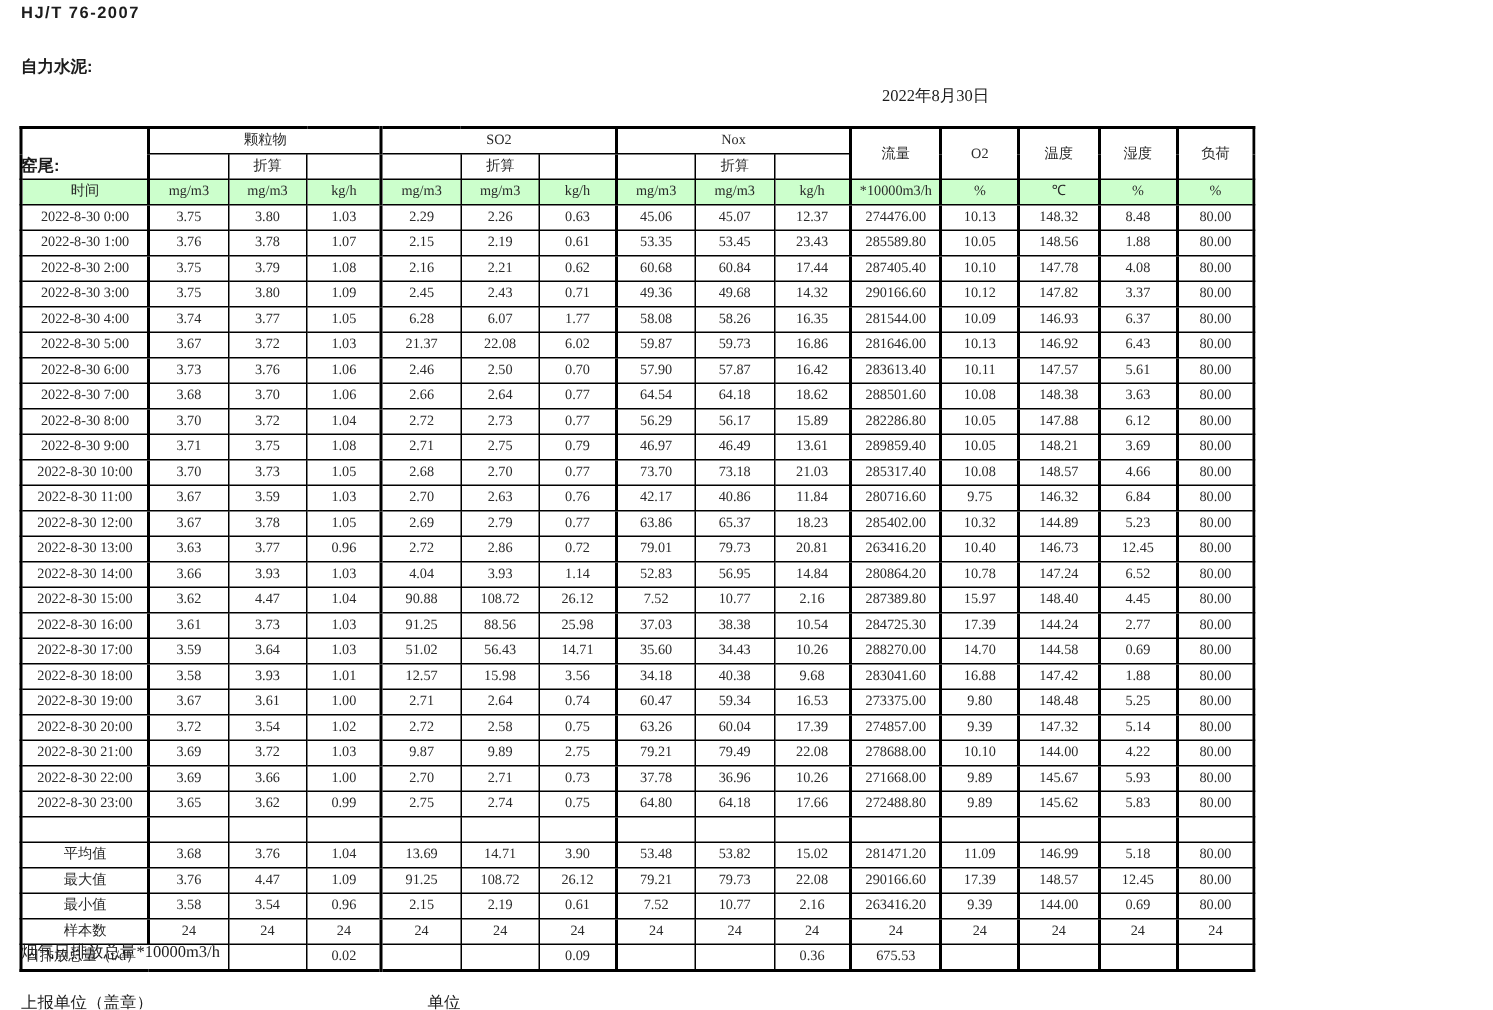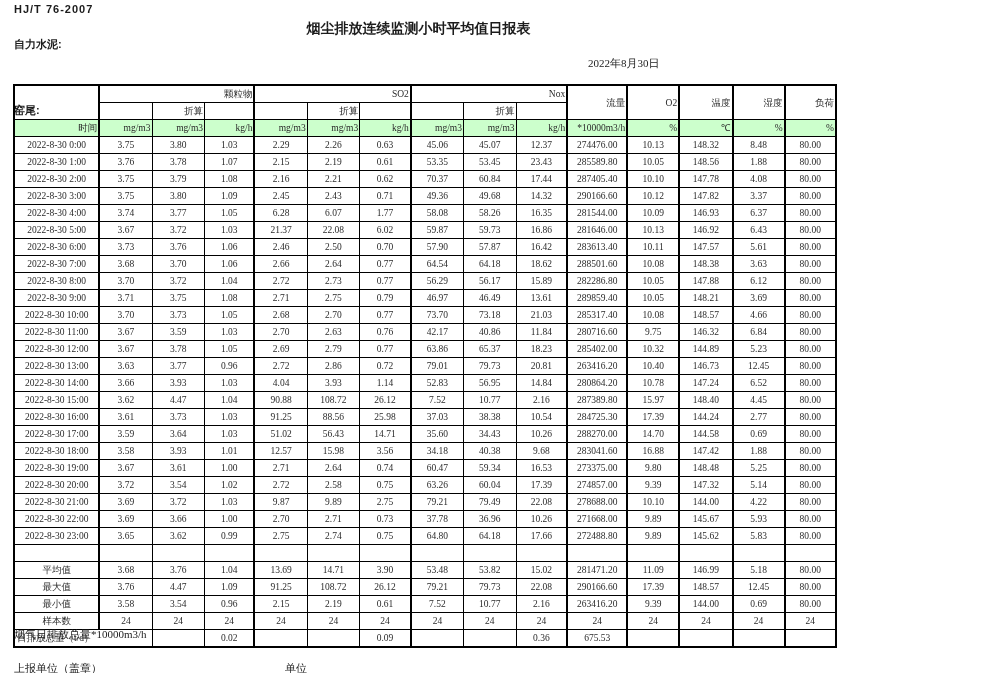--- a/index.html
+++ b/index.html
@@ -4,35 +4,34 @@
 <style>
   html,body{margin:0;padding:0;background:#fff;}
   .page{position:relative;width:837px;height:673px;background:#fff;font-family:"Liberation Serif",serif;color:#1c1c1c;overflow:hidden;}
   .std-no{position:absolute;left:14px;top:3px;font-family:"Liberation Sans",sans-serif;font-weight:bold;font-size:11px;letter-spacing:1px;}
   .title{position:absolute;left:0;top:20px;width:100%;text-align:center;font-family:"Liberation Sans",sans-serif;font-weight:bold;font-size:14px;}
   .company{position:absolute;left:14px;top:37px;font-family:"Liberation Sans",sans-serif;font-weight:bold;font-size:11px;}
   .location{position:absolute;left:14px;top:55px;font-family:"Liberation Sans",sans-serif;font-weight:bold;font-size:11px;margin-top:48px;}
   .date{position:absolute;left:588px;top:56px;font-size:11px;}
   table.report{position:absolute;left:13px;top:84px;border-collapse:collapse;table-layout:fixed;font-size:9.5px;}
   table.report td{border:1px solid #000;text-align:center;padding:0 1px;overflow:hidden;white-space:nowrap;height:16px;line-height:16px;color:#2a2a2a;}
-  table.report thead td{height:16px;text-align:right;}
+  table.report thead td{height:16px;}
   table.report{border:2px solid #000;}
   table.report td.bl2{border-left:2px solid #000;}
   table.report tr.green td{background:#ccffcc;}
   table.report td.total-label{text-align:left;padding-left:2px;}
   .footer1{position:absolute;left:14px;top:627px;font-size:11px;}
   .footer2{position:absolute;left:14px;top:661px;font-size:11px;}
   .footer3{position:absolute;left:285px;top:661px;font-size:11px;}
 </style>
 </head>
 <body>
 
 <div class="page">
   <div class="std-no">HJ/T 76-2007</div>
-  <div class="title">烟尘排放连续监测小时平均值日报表</div>
   <div class="company">自力水泥:</div>
   <div class="location">窑尾:</div>
   <div class="date">2022年8月30日</div>
 
   <table class="report">
     <colgroup>
       <col style="width:92px">
         <col style="width:61px">
         <col style="width:61px">
         <col style="width:61px">
@@ -125,21 +124,21 @@
           <td class="bl2">80.00</td>
         </tr>
         <tr>
           <td>2022-8-30 2:00</td>
           <td class="bl2">3.75</td>
           <td>3.79</td>
           <td>1.08</td>
           <td class="bl2">2.16</td>
           <td>2.21</td>
           <td>0.62</td>
-          <td class="bl2">70.37</td>
+          <td class="bl2">60.68</td>
           <td>60.84</td>
           <td>17.44</td>
           <td class="bl2">287405.40</td>
           <td class="bl2">10.10</td>
           <td class="bl2">147.78</td>
           <td class="bl2">4.08</td>
           <td class="bl2">80.00</td>
         </tr>
         <tr>
           <td>2022-8-30 3:00</td>

